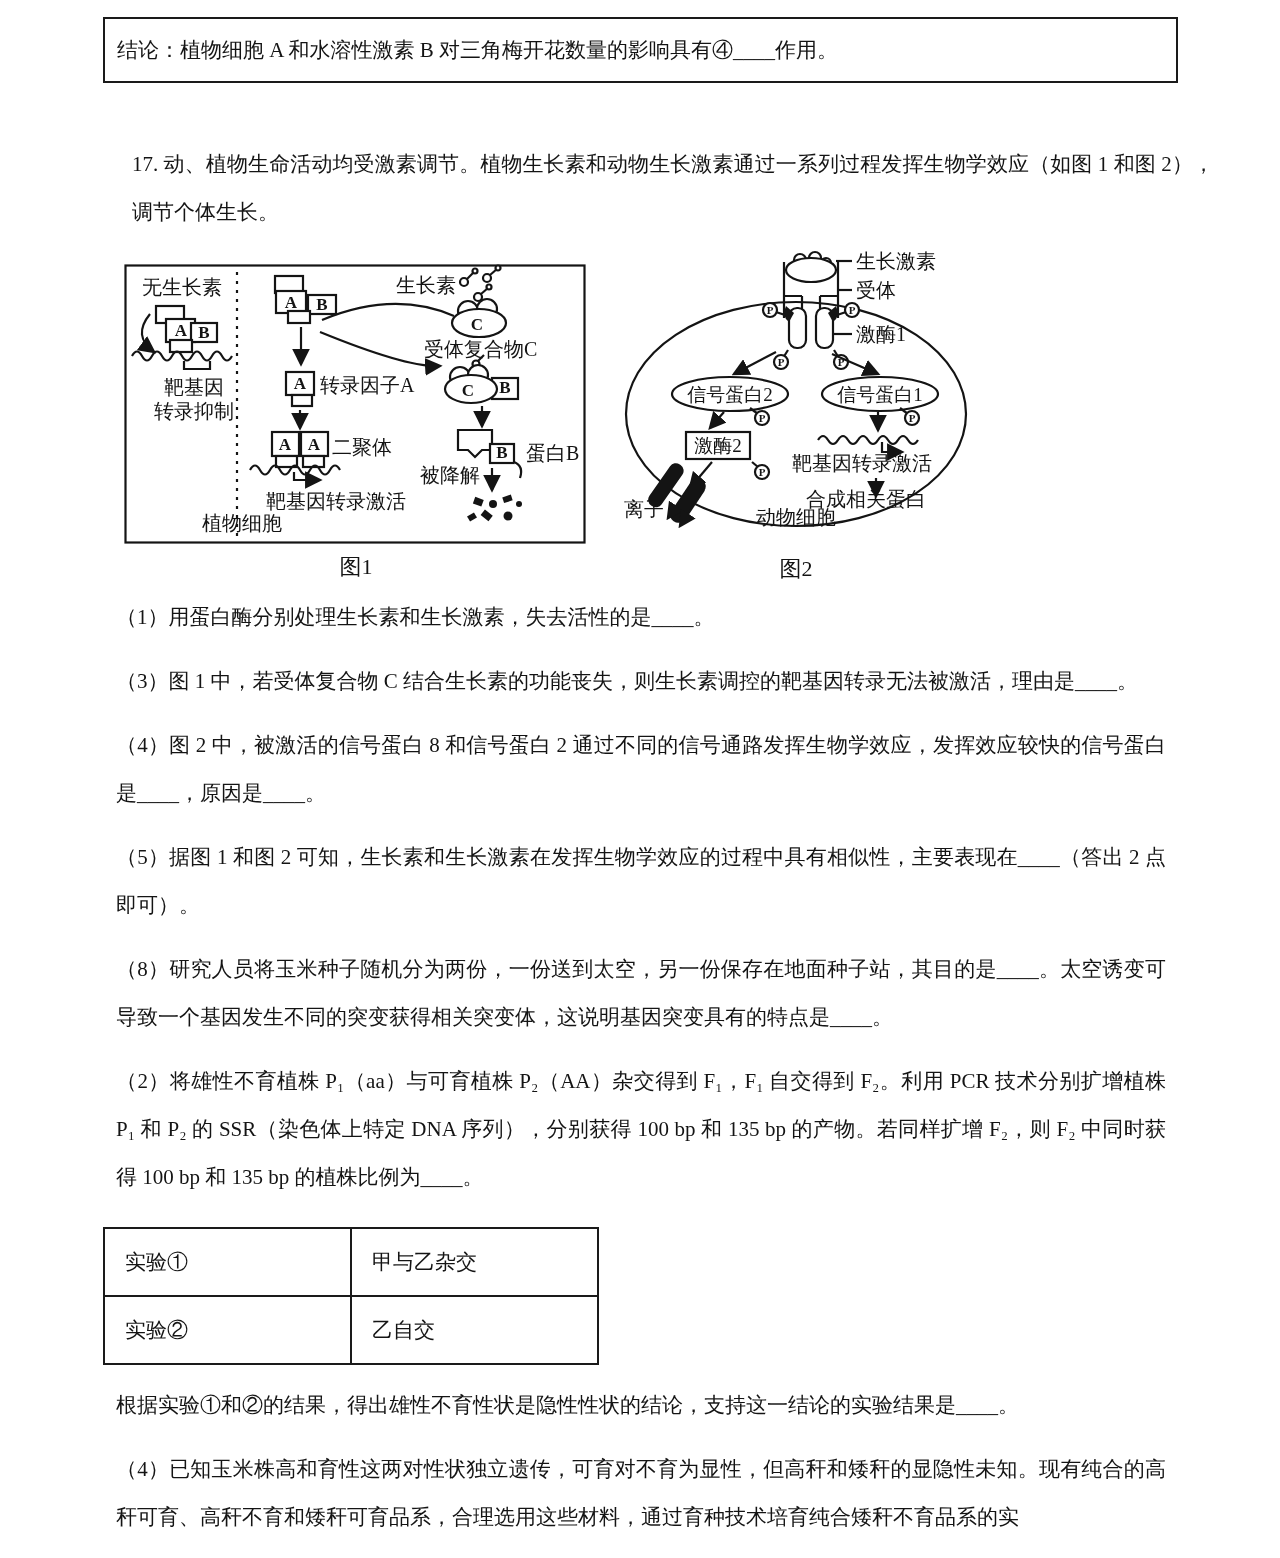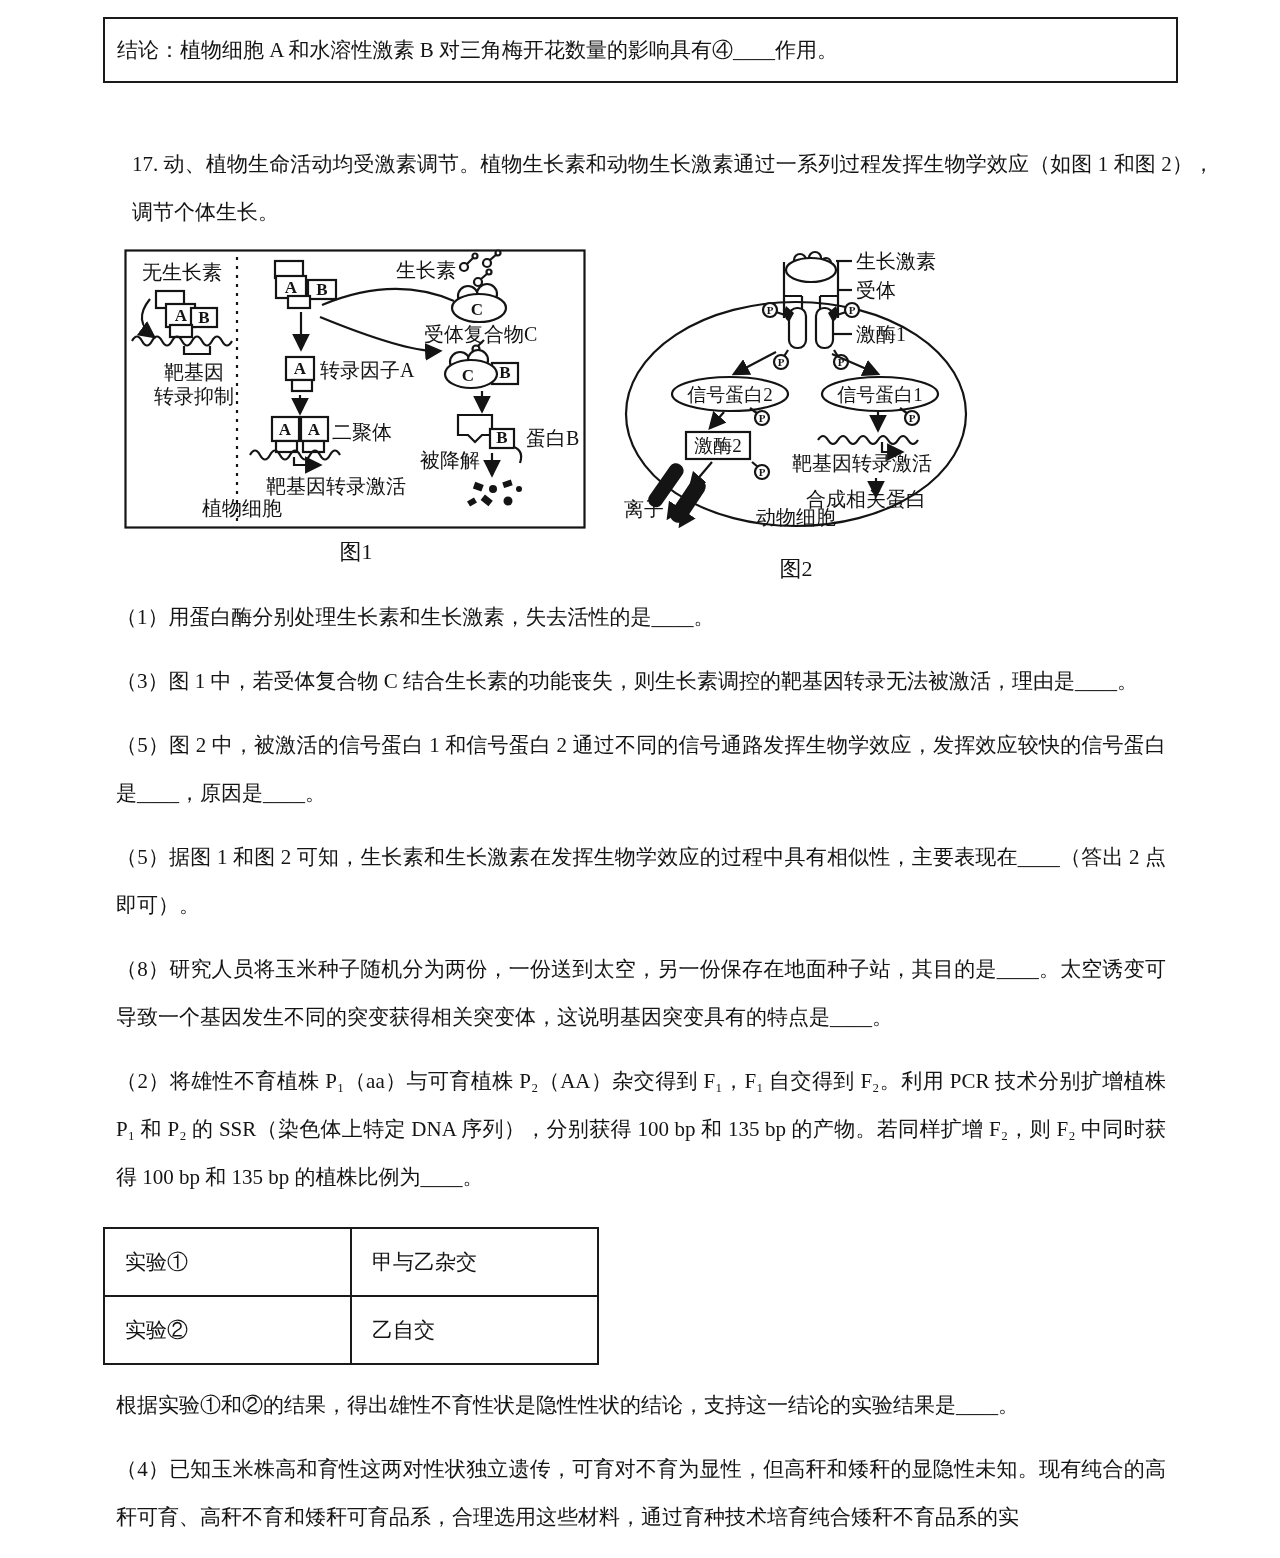--- a/index.html
+++ b/index.html
@@ -12,21 +12,21 @@
   .conclusion-box{
     position:absolute;left:103px;top:17px;width:1075px;height:66px;
     border:2px solid #1a1a1a;box-sizing:border-box;
     display:flex;align-items:center;padding:0 12px;font-size:21px;
   }
   .q17-intro{
     position:absolute;left:100px;top:140px;width:1082px;
     font-size:21px;line-height:48px;text-align:justify;margin-left:32px;
   }
   .figblock{position:absolute;}
-  .fig1{left:124px;top:249px;width:464px;}
+  .fig1{left:124px;top:264px;width:464px;}
   .fig2{left:618px;top:248px;width:356px;}
   .caption{text-align:center;font-size:22px;margin-top:4px;}
   .qbody{
     position:absolute;left:100px;top:577px;width:1082px;
     font-size:21px;line-height:48px;text-align:justify;
   }
   .qbody p{margin:16px;}
   table.exp{border-collapse:collapse;margin:26px 0 8px 3px;border-radius:19px;}
   table.exp td{
     border:2px solid #1a1a1a;width:225px;height:66px;
@@ -260,21 +260,21 @@
       <line class="ln" x1="258" y1="230" x2="258" y2="248" marker-end="url(#m2)"></line>
       <text class="t20" x="188" y="258">合成相关蛋白</text>
       <text class="t20" x="138" y="276">动物细胞</text>
     </svg>
     <div class="caption">图2</div>
   </div>
 
   <div class="qbody">
     <p>（1）用蛋白酶分别处理生长素和生长激素，失去活性的是____。</p>
     <p>（3）图 1 中，若受体复合物 C 结合生长素的功能丧失，则生长素调控的靶基因转录无法被激活，理由是____。</p>
-    <p>（5）图 2 中，被激活的信号蛋白 1 和信号蛋白 2 通过不同的信号通路发挥生物学效应，发挥效应较快的信号蛋白是____，原因是____。</p>
+    <p>（4）图 2 中，被激活的信号蛋白 8 和信号蛋白 2 通过不同的信号通路发挥生物学效应，发挥效应较快的信号蛋白是____，原因是____。</p>
     <p>（5）据图 1 和图 2 可知，生长素和生长激素在发挥生物学效应的过程中具有相似性，主要表现在____（答出 2 点即可）。</p>
     <p>（8）研究人员将玉米种子随机分为两份，一份送到太空，另一份保存在地面种子站，其目的是____。太空诱变可导致一个基因发生不同的突变获得相关突变体，这说明基因突变具有的特点是____。</p>
     <p>（2）将雄性不育植株 P₁（aa）与可育植株 P₂（AA）杂交得到 F₁，F₁ 自交得到 F₂。利用 PCR 技术分别扩增植株 P₁ 和 P₂ 的 SSR（染色体上特定 DNA 序列），分别获得 100 bp 和 135 bp 的产物。若同样扩增 F₂，则 F₂ 中同时获得 100 bp 和 135 bp 的植株比例为____。</p>
 
     <table class="exp">
       <tbody>
         <tr>
           <td>实验①</td>
           <td>甲与乙杂交</td>
         </tr>

